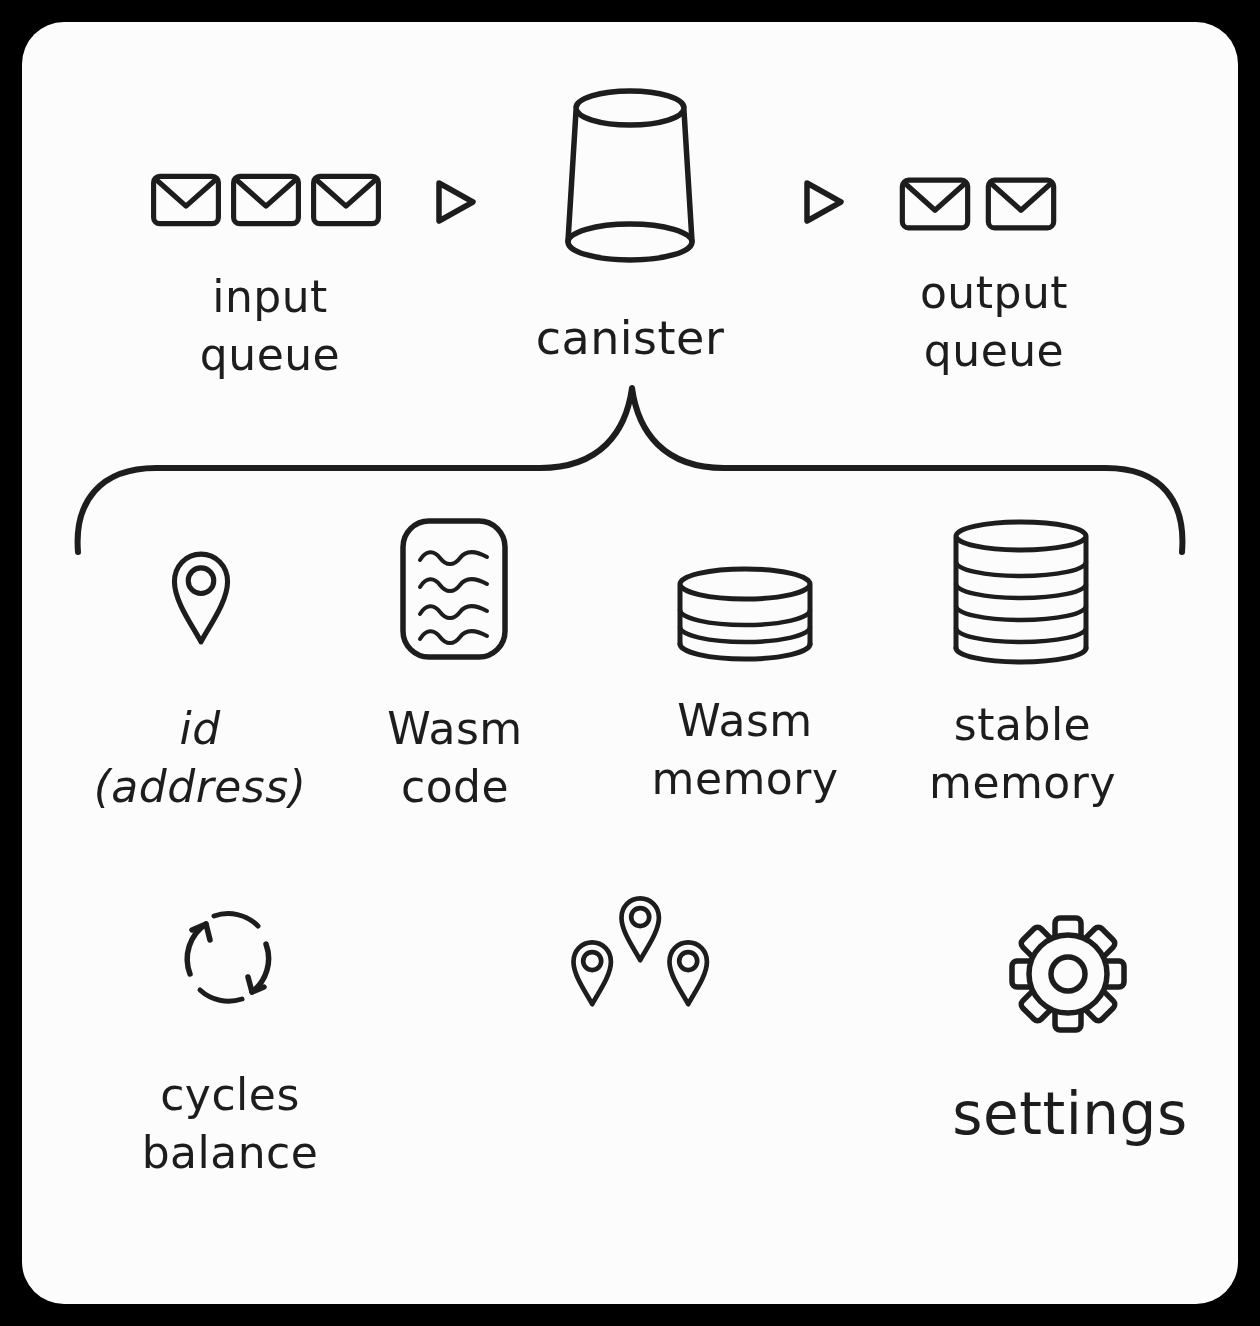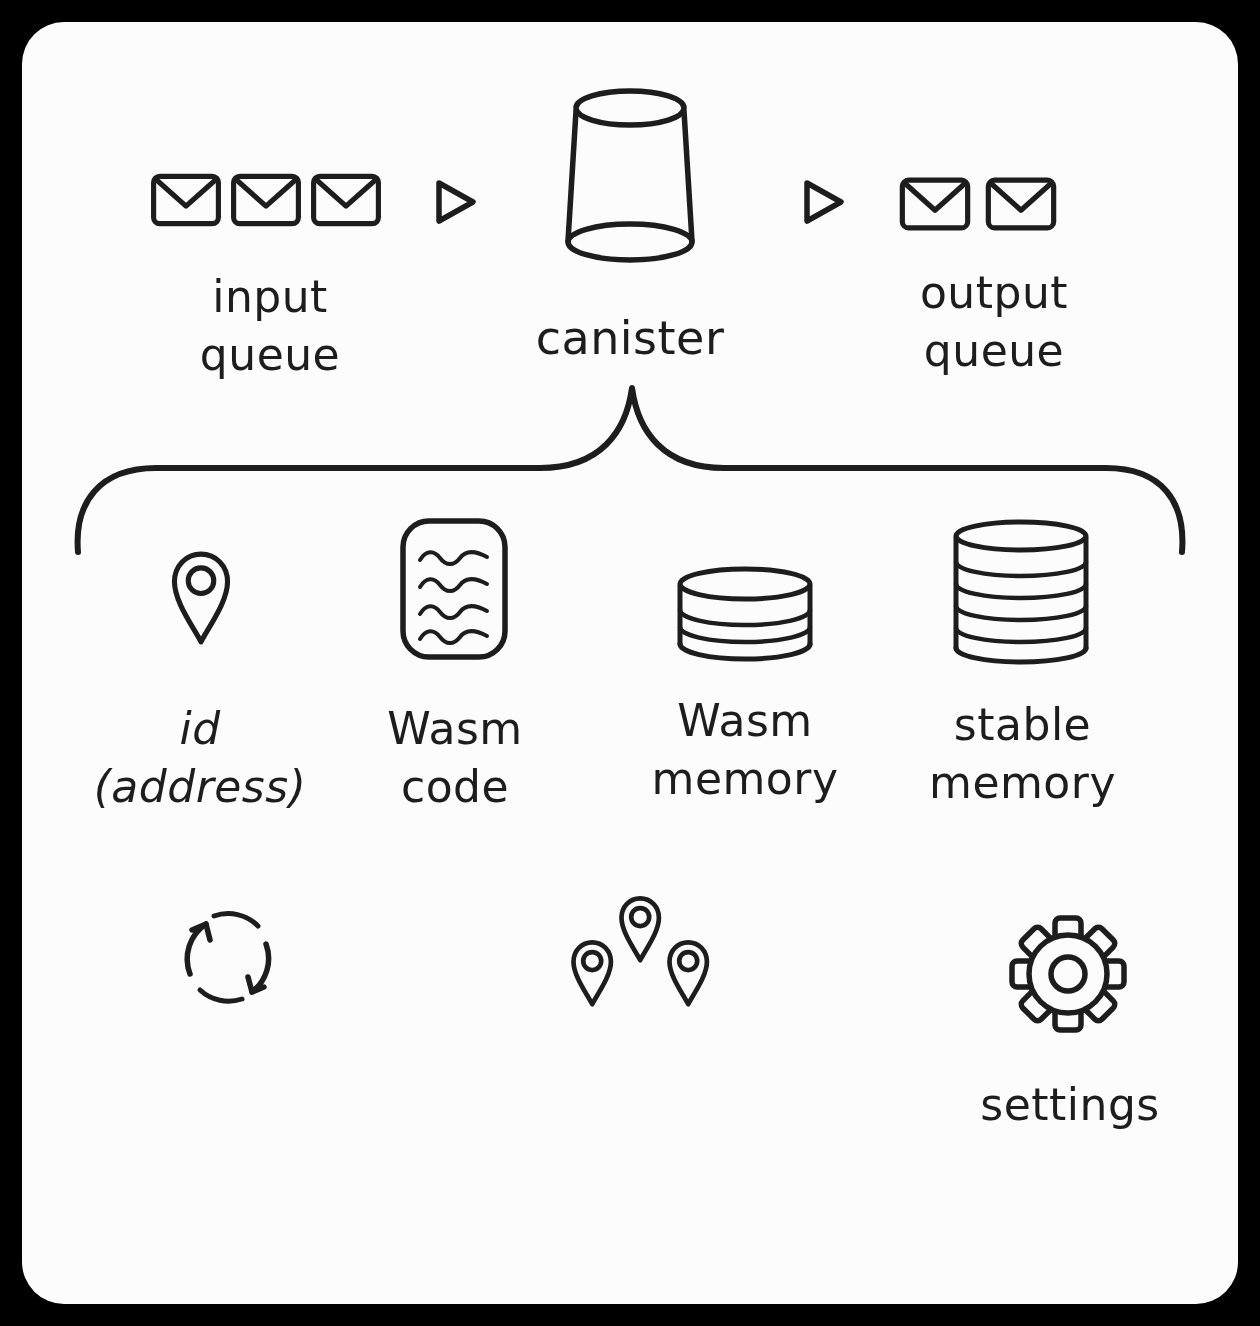--- a/index.html
+++ b/index.html
@@ -171,15 +171,17 @@
       <rect x="53" y="10" width="26" height="28" rx="5" fill="#fcfcfc" stroke="#1d1d1d" stroke-width="5.5" transform="rotate(135 66 66)"></rect>
       <rect x="53" y="10" width="26" height="28" rx="5" fill="#fcfcfc" stroke="#1d1d1d" stroke-width="5.5" transform="rotate(180 66 66)"></rect>
       <rect x="53" y="10" width="26" height="28" rx="5" fill="#fcfcfc" stroke="#1d1d1d" stroke-width="5.5" transform="rotate(225 66 66)"></rect>
       <rect x="53" y="10" width="26" height="28" rx="5" fill="#fcfcfc" stroke="#1d1d1d" stroke-width="5.5" transform="rotate(270 66 66)"></rect>
       <rect x="53" y="10" width="26" height="28" rx="5" fill="#fcfcfc" stroke="#1d1d1d" stroke-width="5.5" transform="rotate(315 66 66)"></rect>
       <circle cx="66" cy="66" r="39" fill="#fcfcfc" stroke="#1d1d1d" stroke-width="5.5"></circle>
       <circle class="ink-stroke" cx="66" cy="66" r="17" stroke-width="5.5"></circle>
     </g>
   </svg>
 
-  <div class="abs label" style="left:930px;top:1076px;width:280px;font-size:44px;">settings</div>
+  <div class="abs label" style="left:90px;top:1066px;width:280px;">cycles
+balance</div>
+  <div class="abs label" style="left:930px;top:1076px;width:280px;font-size:58px;">settings</div>
 
 </div>
 
 </body></html>

